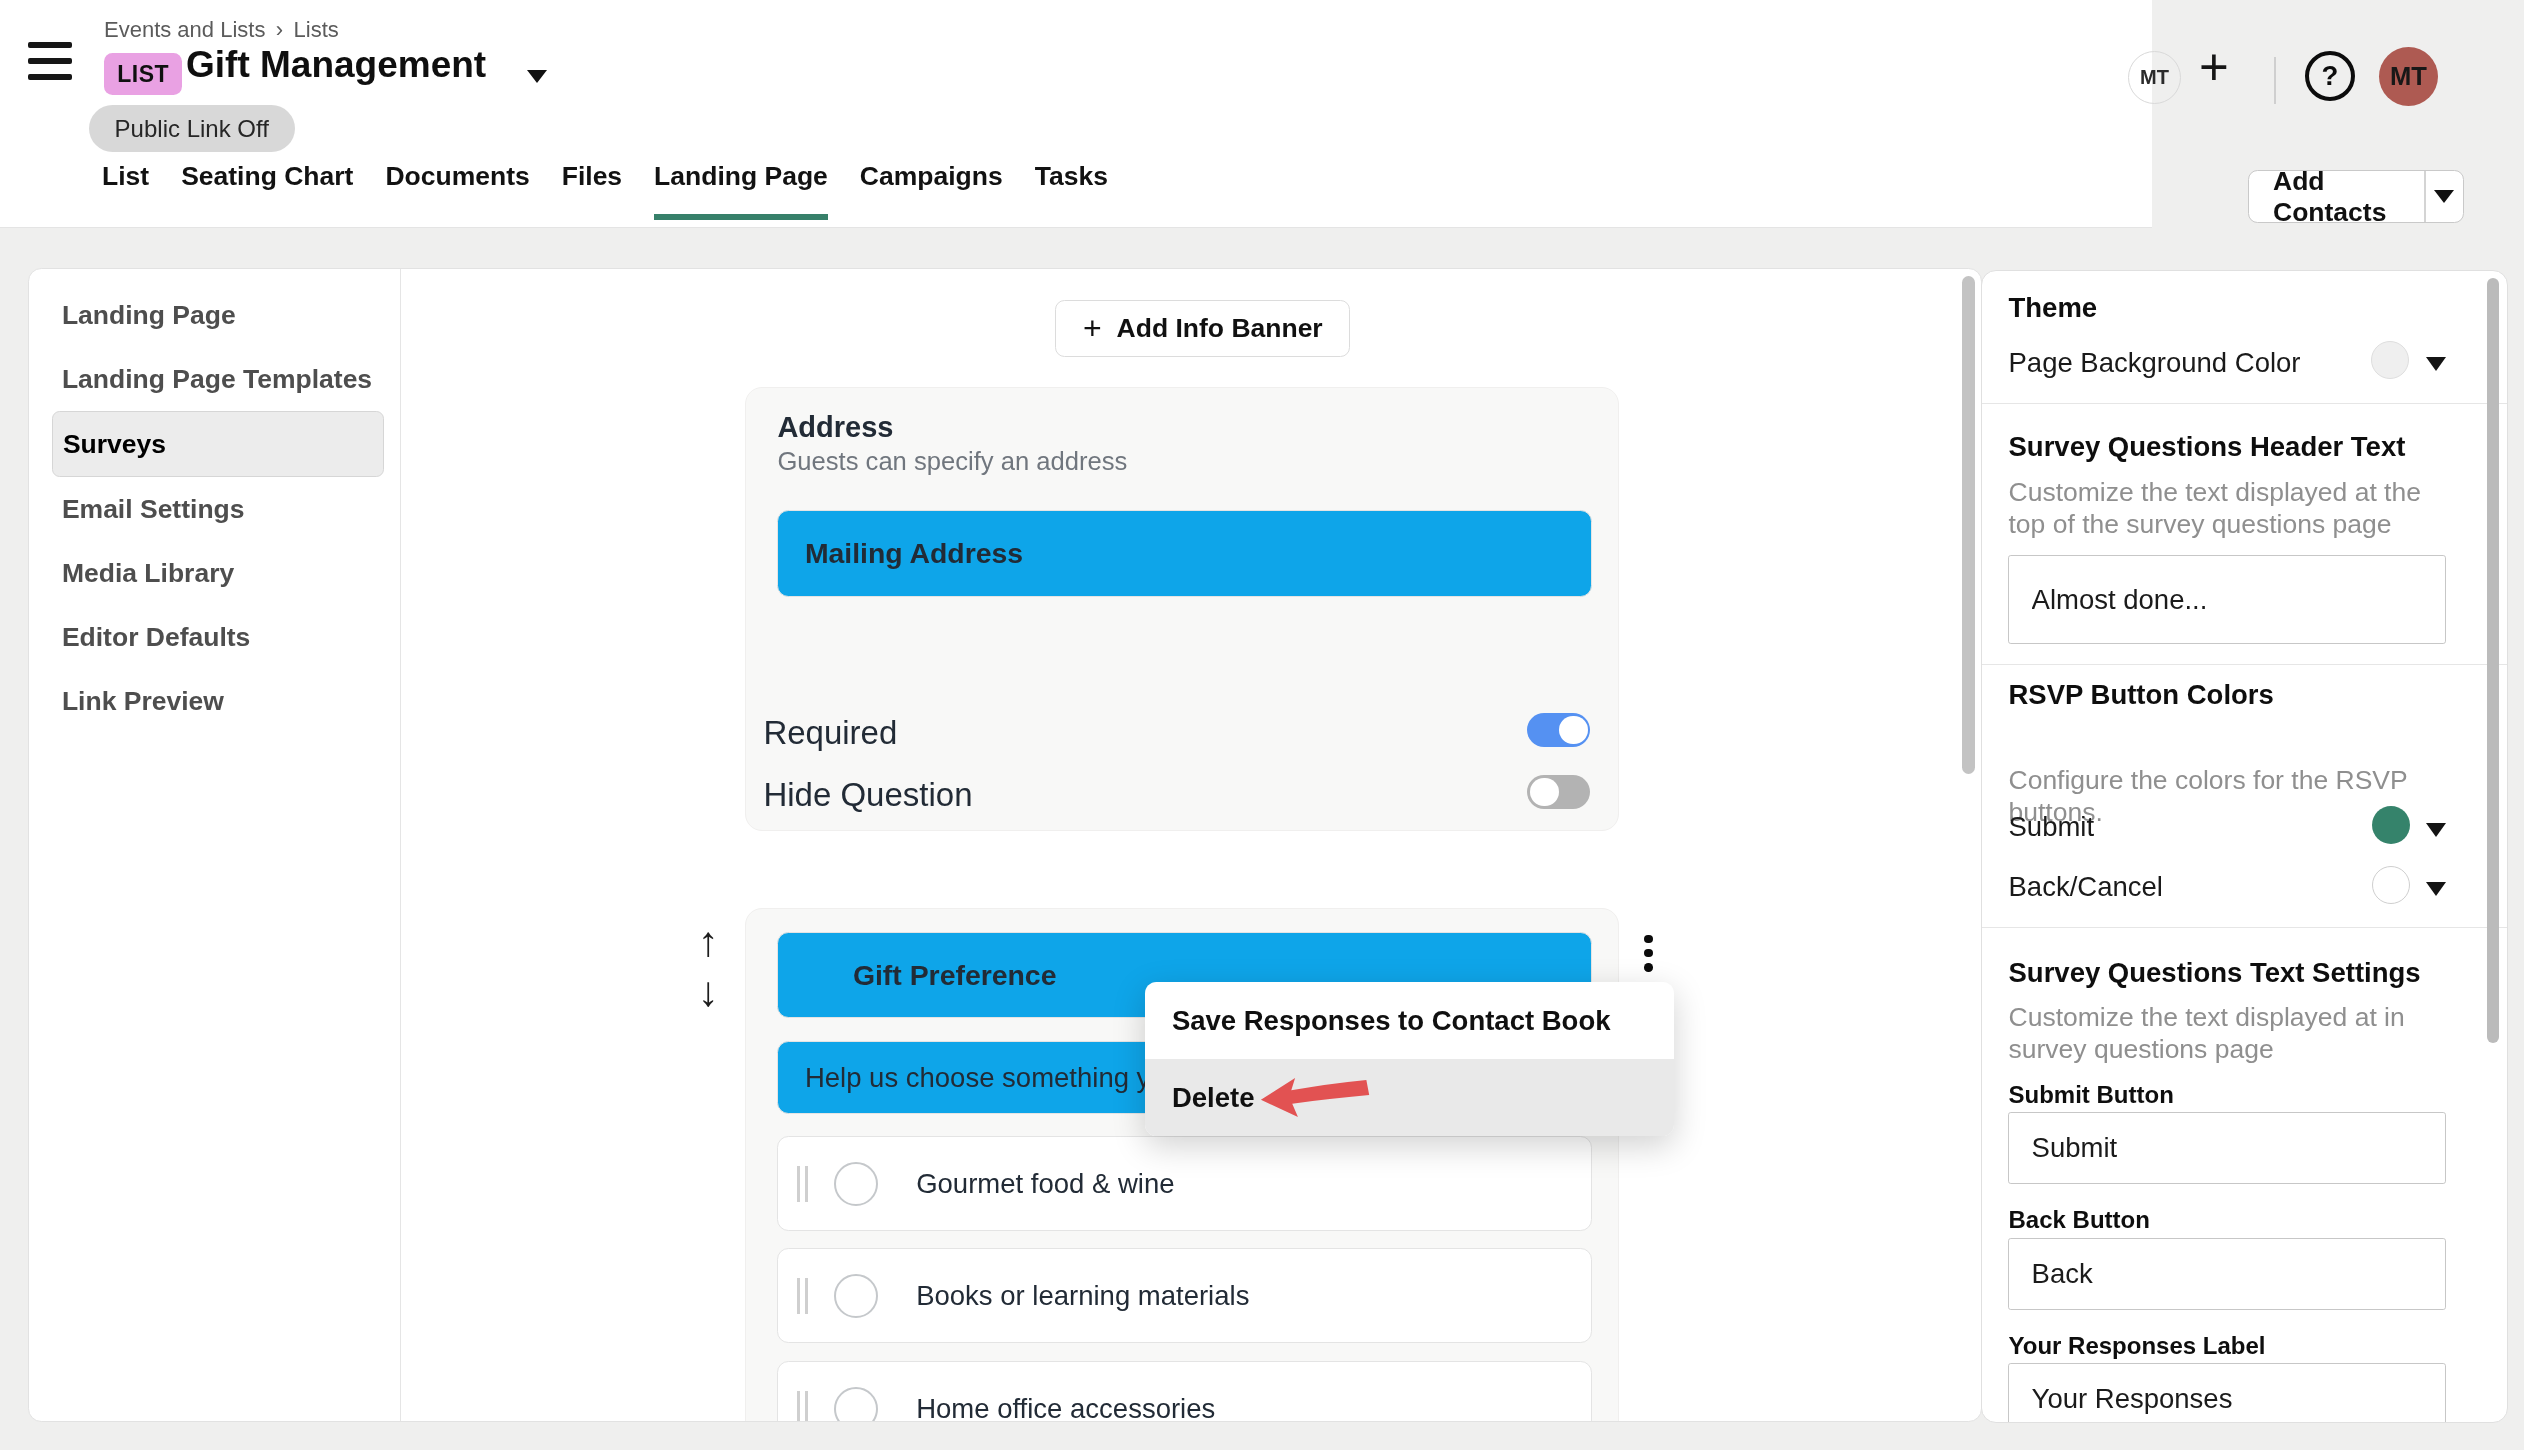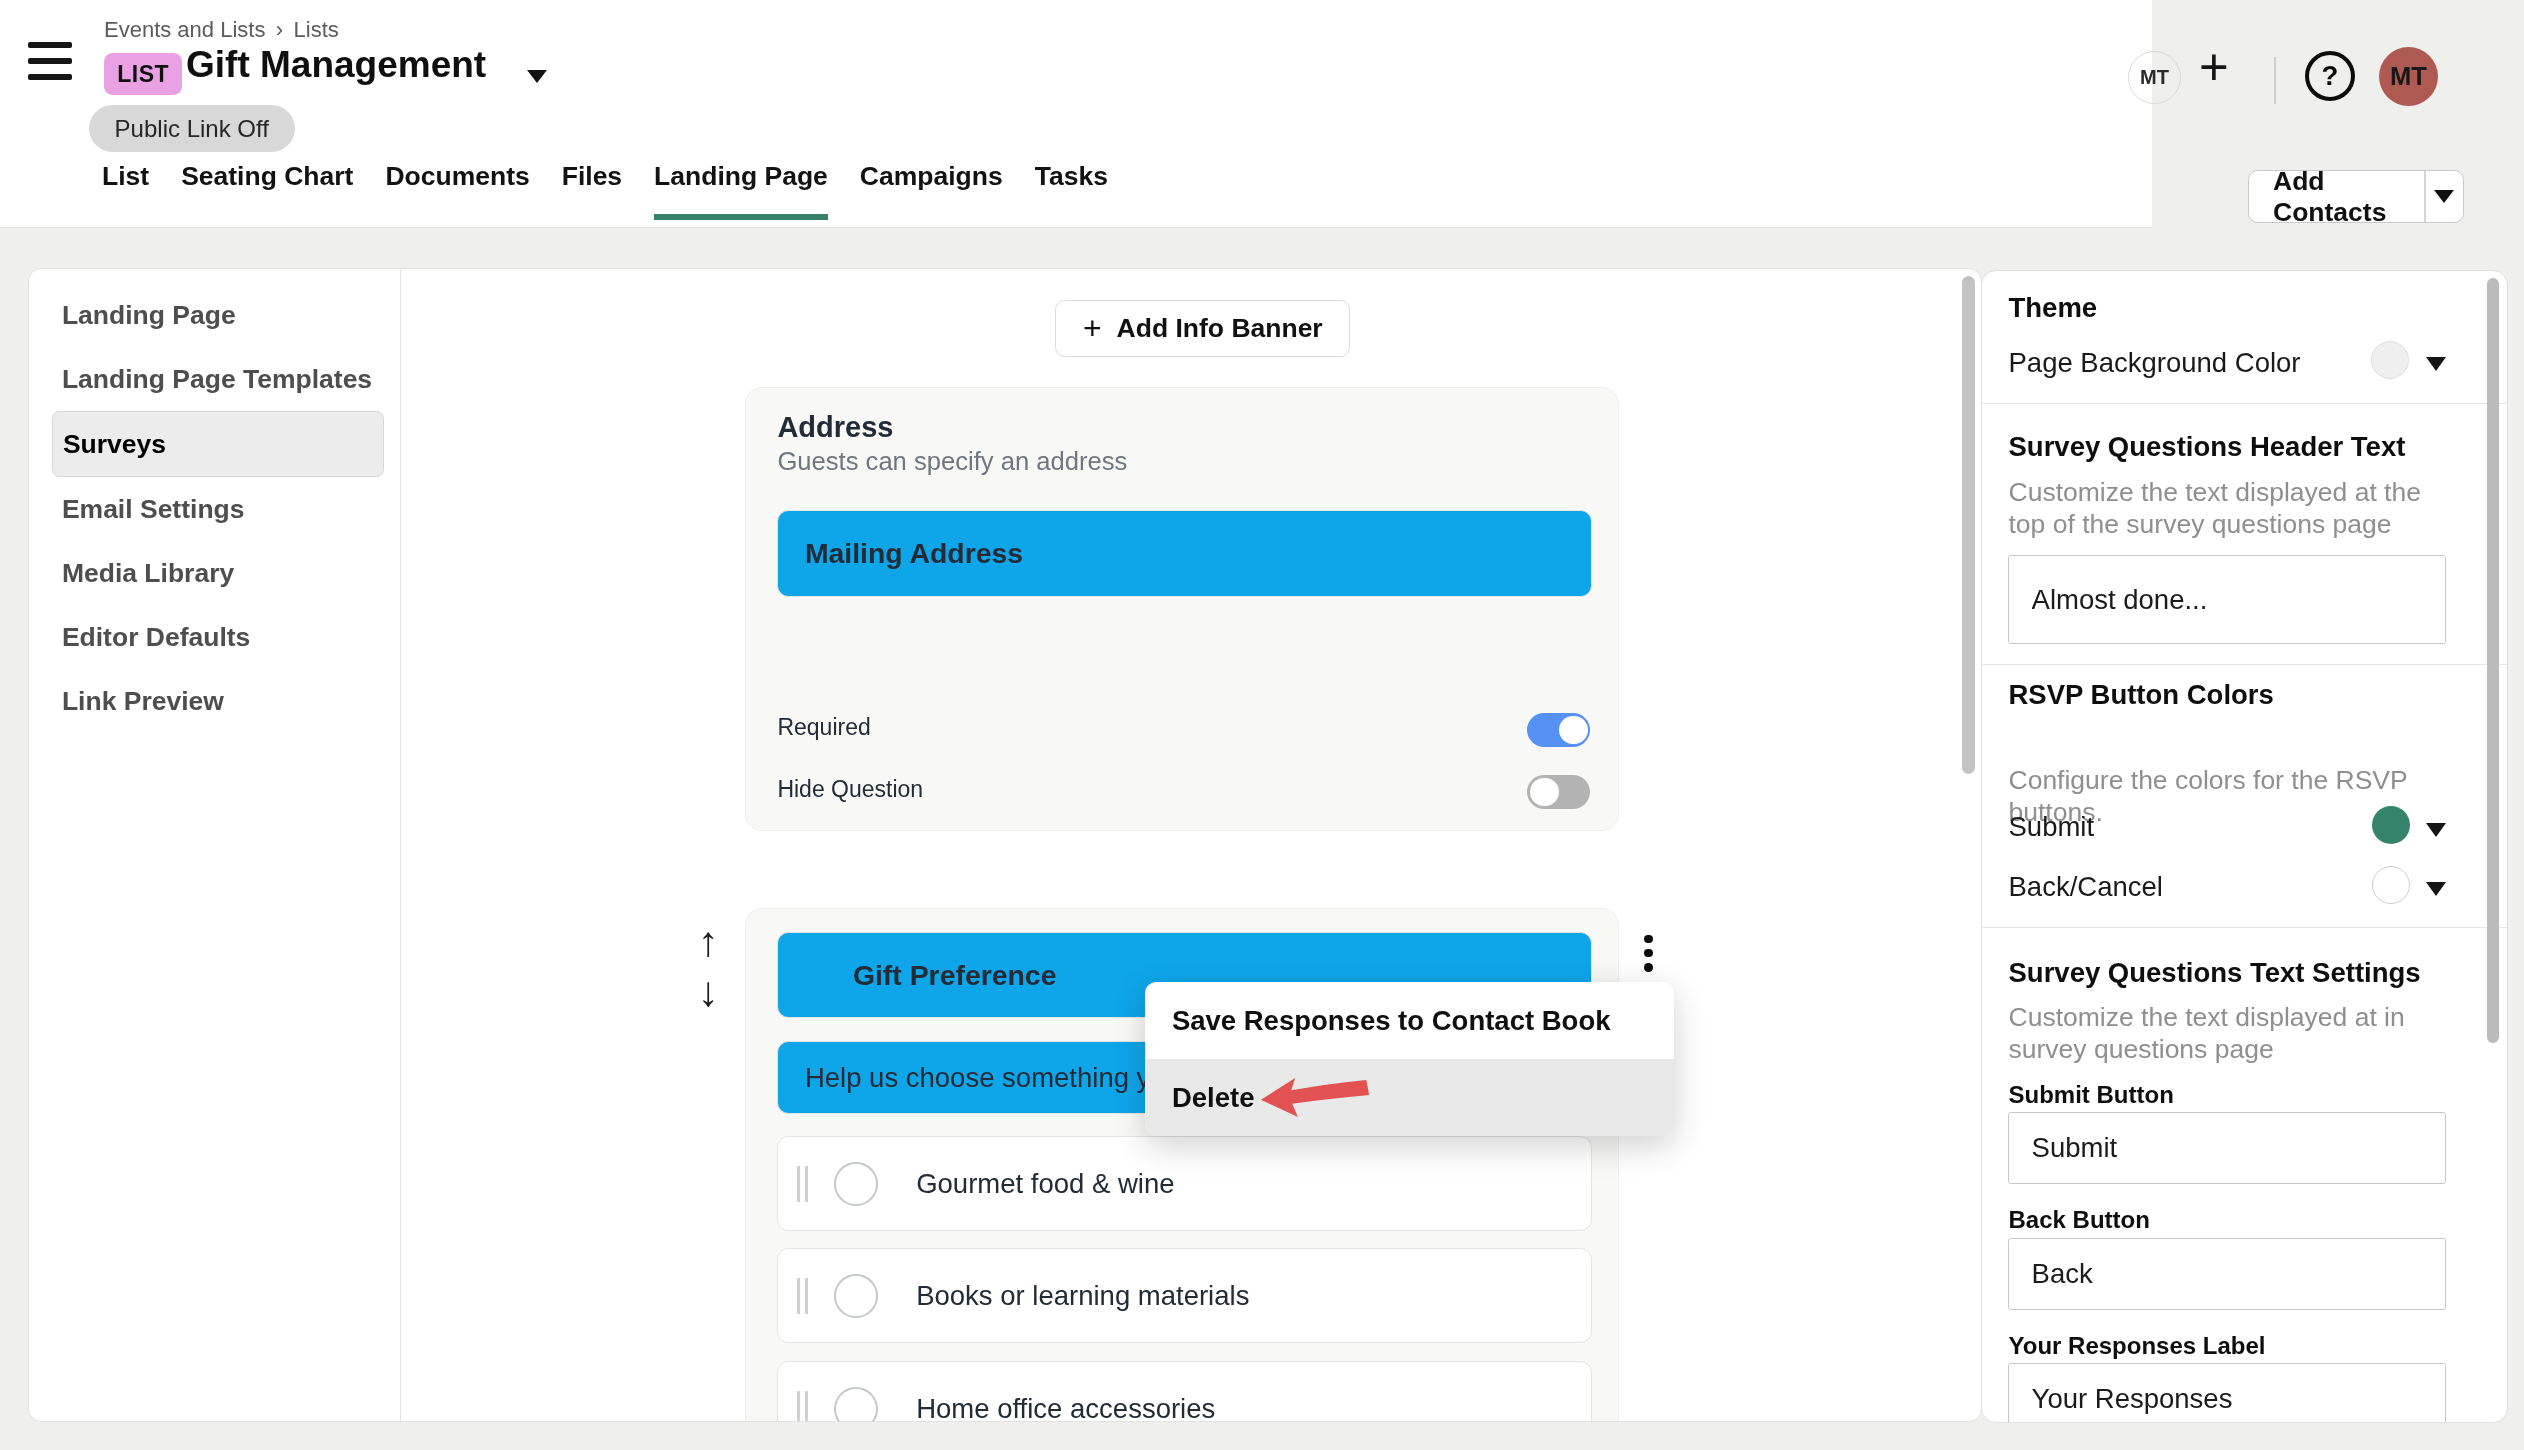--- a/index.html
+++ b/index.html
@@ -57,21 +57,21 @@
 
   .q-card{width:872px;background:#f8f8f7;border:0.9px solid #f0efee;border-radius:17px;}
   .card-title{left:31px;font-size:29px;font-weight:700;color:#222b36;}
   .card-sub{left:31px;font-size:25.6px;color:#70767e;}
   .q-box{left:31px;width:815px;background:#0ea5e9;border:0.9px solid #e4e4e4;border-radius:11.4px;
          display:flex;align-items:center;box-sizing:border-box;}
   .q-box .q-text{margin-left:26.5px;font-size:28.4px;font-weight:700;color:#222b36;}
   .text-input{box-sizing:border-box;border:0.9px solid #e4e4e4;border-radius:11.4px;background:#fff;
               font-family:"Liberation Sans",sans-serif;font-size:26.5px;color:#1b1b1b;padding:0 0 0 26.5px;outline:none;}
   .text-input::placeholder{color:#9aa0a6;}
-  .row-label{left:31px;font-size:23px;color:#222b36;}
+  .row-label{left:17px;font-size:33px;color:#222b36;}
   .toggle{width:63px;height:34px;border-radius:17px;position:absolute;cursor:pointer;}
   .toggle .knob{position:absolute;top:2.8px;width:28.4px;height:28.4px;border-radius:50%;background:#fff;}
   .toggle.on{background:#5591f2;}  .toggle.on .knob{right:2.8px;}
   .toggle.off{background:#b3b3b3;} .toggle.off .knob{left:2.8px;}
 
   .opt-row{left:31px;width:815px;height:95px;background:#fff;border:0.9px solid #e4e4e4;border-radius:11.4px;
            display:flex;align-items:center;box-sizing:border-box;}
   .drag-handle{margin-left:19px;display:flex;gap:4.7px;cursor:grab;}
   .drag-handle div{width:2.8px;height:36px;background:#cfcfcf;}
   .radio{margin-left:26.5px;width:44px;height:44px;border:2.4px solid #c5c8cb;border-radius:50%;

